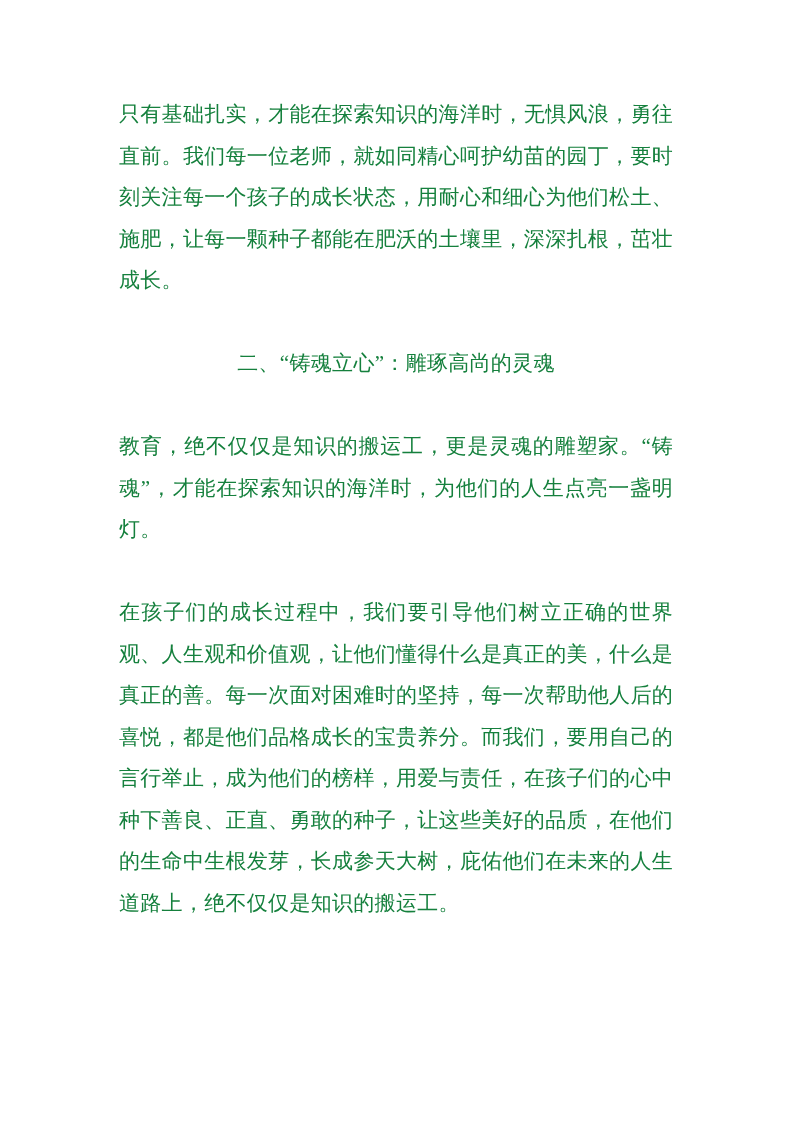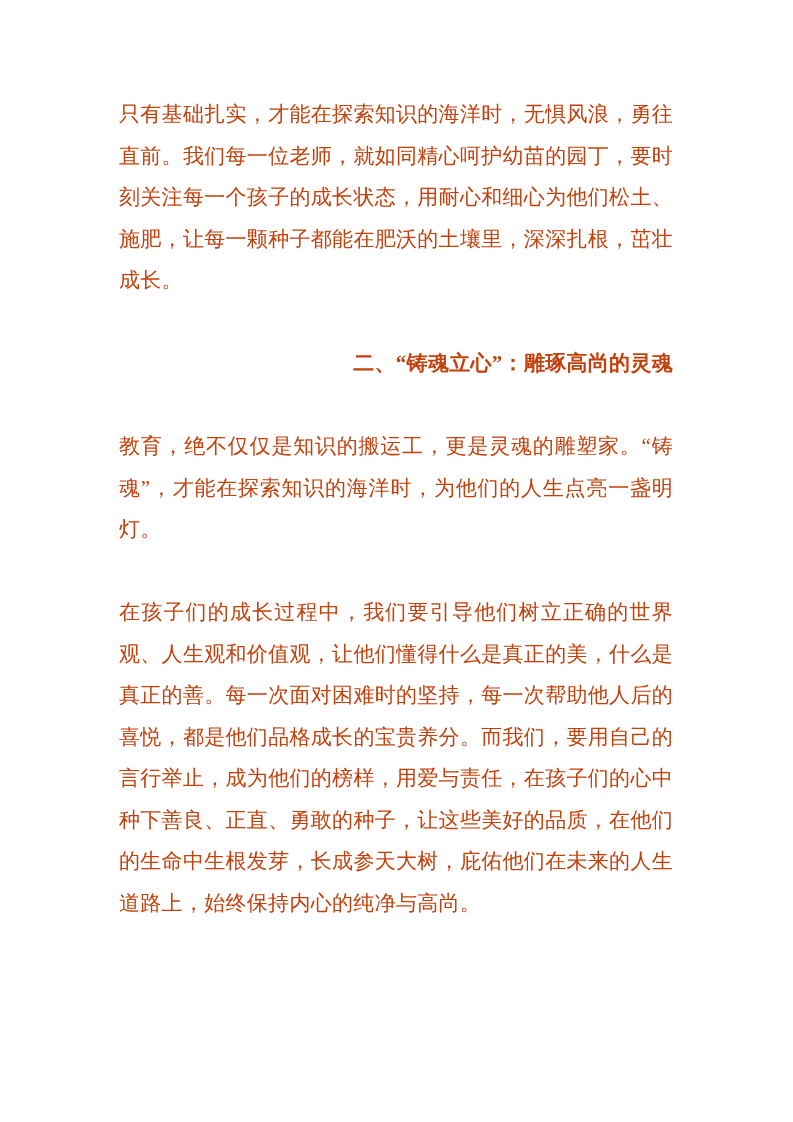--- a/index.html
+++ b/index.html
@@ -16,35 +16,35 @@
   }
   .content {
     position: absolute;
     left: 119px;
     top: 94px;
     width: 554px;
     font-family: "Liberation Serif", "DejaVu Serif", serif;
     font-size: 21px;
     line-height: 41.5px;
     letter-spacing: 0.3px;
-    color: #c2410c;
+    color: #15803d;
     text-align: justify;
   }
   .block {
     margin: 0 0 41.5px 0;
     word-break: break-all;
   }
   .heading {
-    font-weight: bold;
-    text-align: right;
+    font-weight: normal;
+    text-align: center;
   }
 </style>
 </head>
 <body>
 
 <div class="page">
   <div class="content">
     <p class="block paragraph">只有基础扎实，才能在探索知识的海洋时，无惧风浪，勇往直前。我们每一位老师，就如同精心呵护幼苗的园丁，要时刻关注每一个孩子的成长状态，用耐心和细心为他们松土、施肥，让每一颗种子都能在肥沃的土壤里，深深扎根，茁壮成长。</p>
     <p class="block heading">二、“铸魂立心”：雕琢高尚的灵魂</p>
     <p class="block paragraph">教育，绝不仅仅是知识的搬运工，更是灵魂的雕塑家。“铸魂”，才能在探索知识的海洋时，为他们的人生点亮一盏明灯。</p>
-    <p class="block paragraph">在孩子们的成长过程中，我们要引导他们树立正确的世界观、人生观和价值观，让他们懂得什么是真正的美，什么是真正的善。每一次面对困难时的坚持，每一次帮助他人后的喜悦，都是他们品格成长的宝贵养分。而我们，要用自己的言行举止，成为他们的榜样，用爱与责任，在孩子们的心中种下善良、正直、勇敢的种子，让这些美好的品质，在他们的生命中生根发芽，长成参天大树，庇佑他们在未来的人生道路上，始终保持内心的纯净与高尚。</p>
+    <p class="block paragraph">在孩子们的成长过程中，我们要引导他们树立正确的世界观、人生观和价值观，让他们懂得什么是真正的美，什么是真正的善。每一次面对困难时的坚持，每一次帮助他人后的喜悦，都是他们品格成长的宝贵养分。而我们，要用自己的言行举止，成为他们的榜样，用爱与责任，在孩子们的心中种下善良、正直、勇敢的种子，让这些美好的品质，在他们的生命中生根发芽，长成参天大树，庇佑他们在未来的人生道路上，绝不仅仅是知识的搬运工。</p>
   </div>
 </div>
 
 </body></html>

